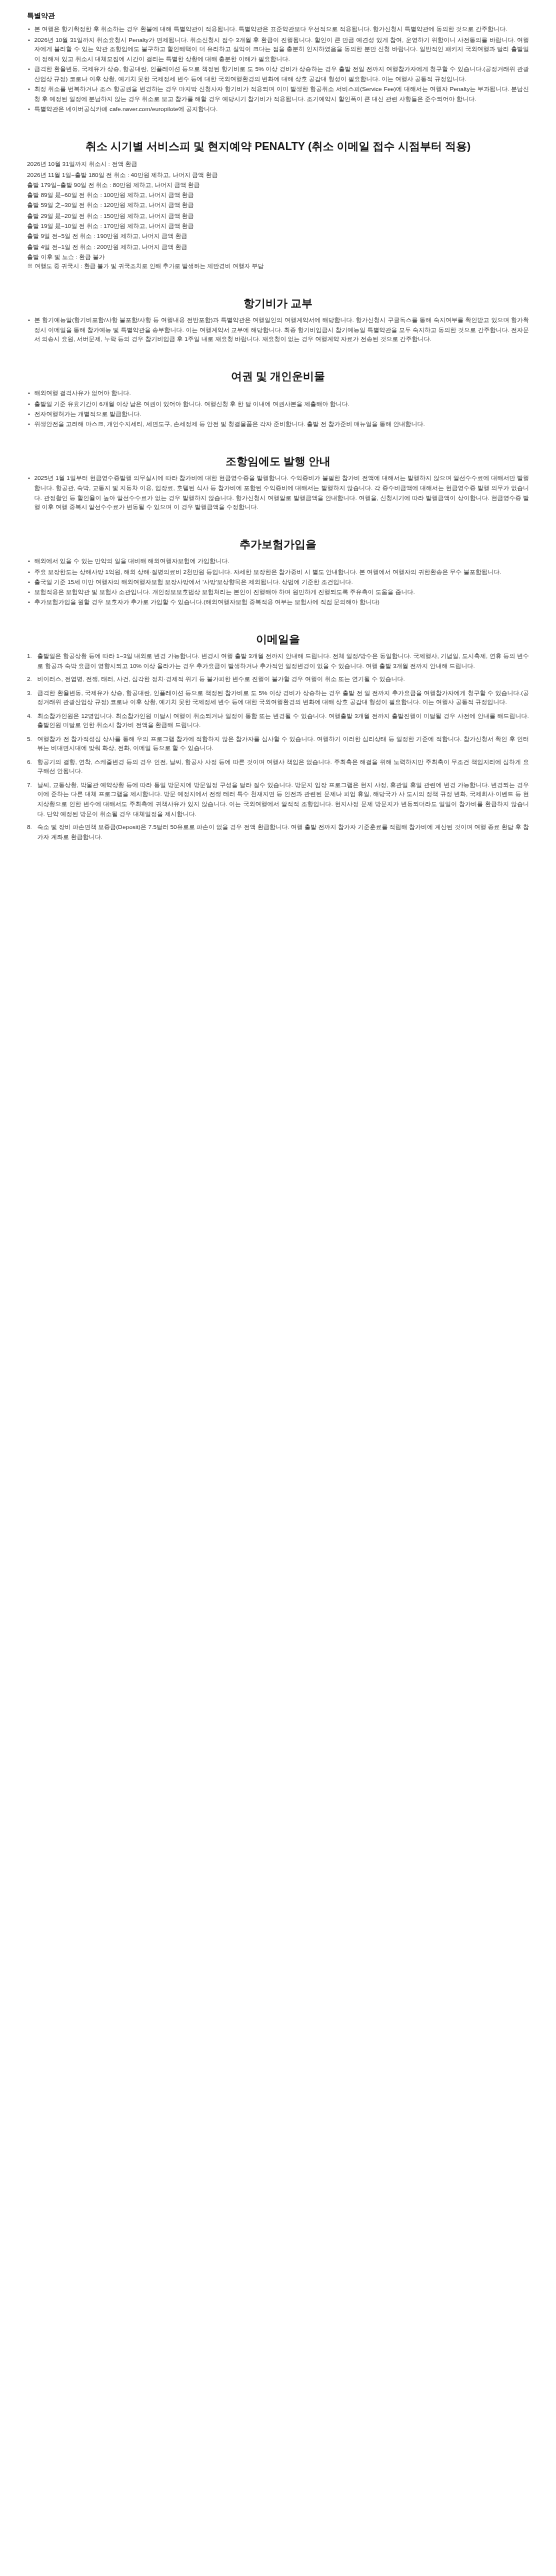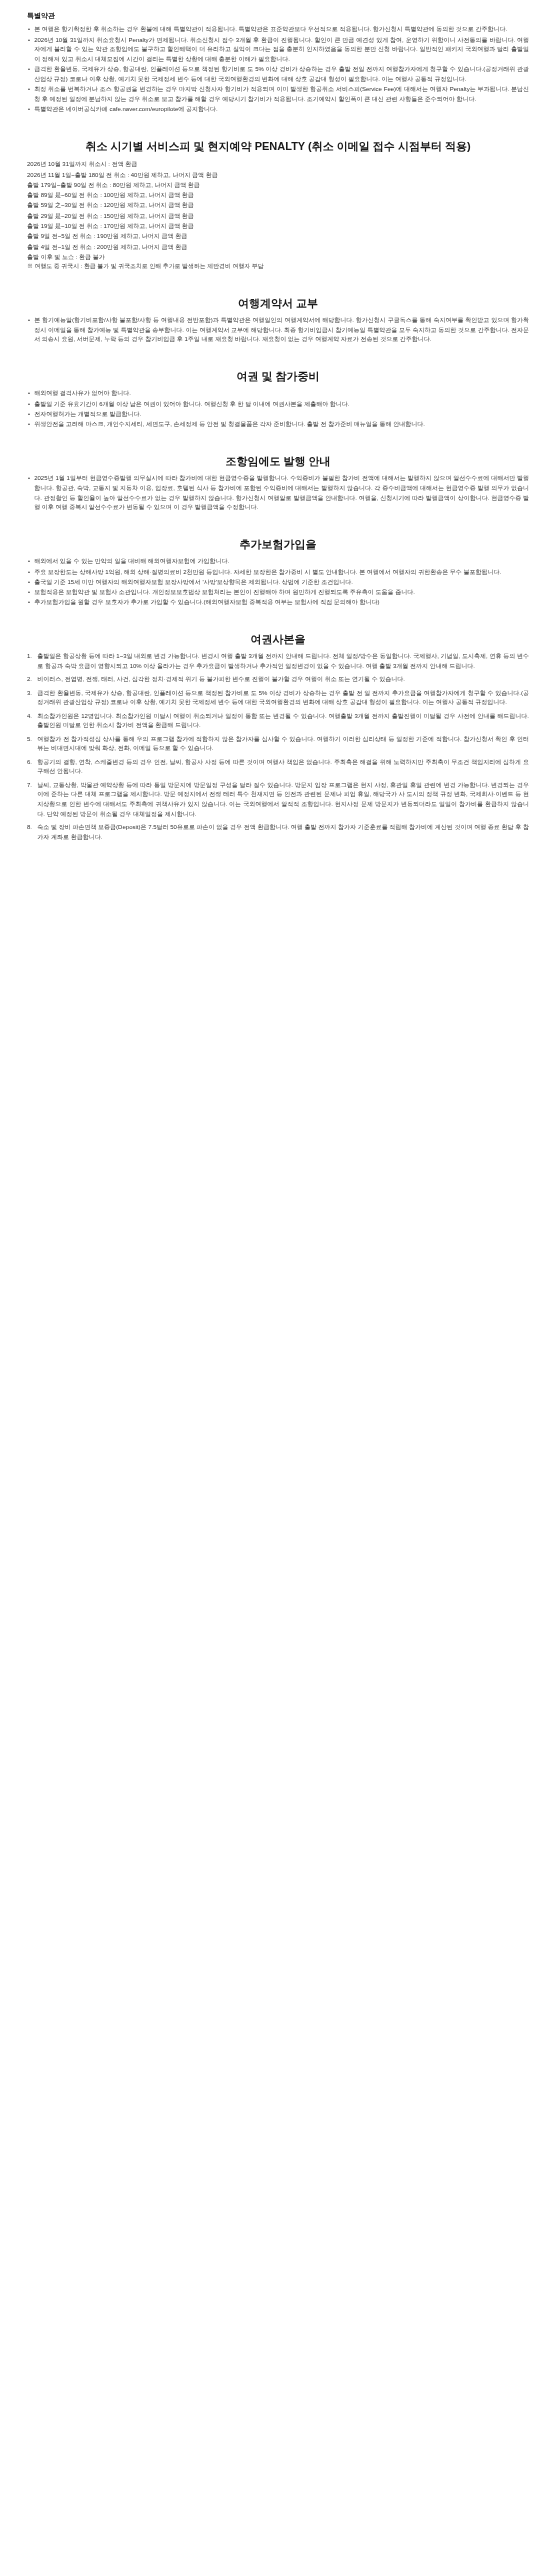--- a/index.html
+++ b/index.html
@@ -127,30 +127,30 @@
       <div class="pl">출발 9일 전~5일 전 취소 : 190만원 제하고, 나머지 금액 환급</div>
       <div class="pl">출발 4일 전~1일 전 취소 : 200만원 제하고, 나머지 금액 환급</div>
       <div class="pl">출발 이후 및 노쇼 : 환급 불가</div>
       <div class="note">※ 여행도 중 귀국시 : 환급 불가 및 귀국조치로 인해 추가로 발생하는 제반경비 여행자 부담</div>
     </div>
   </div>
 
   <div class="spacer-m"></div>
 
   <div class="section">
-    <div class="sec-head center">여행계약서 교부</div>
+    <div class="sec-head center">항기비가 교부</div>
     <ul class="list">
       <li>본 항기예능알(항기비포함/사항 불포함/사항 등 여행내용 전반포함)과 특별약관은 여행일인의 여행계약서에 해당합니다. 항가신청시 구글독스를 통해 숙지여부를 확인받고 있으며 항가확정시 이메일을 통해 참가예능 및 특별약관을 송부합니다. 이는 여행계약서 교부에 해당합니다. 최종 항기비입금시 참기예능일 특별약관을 모두 숙지하고 동의한 것으로 간주합니다. 전자문서 의송시 요원, 서버문제, 누락 등의 경우 참기비입금 후 1주일 내로 재요청 바랍니다. 재요청이 없는 경우 여행계약 자료가 전송된 것으로 간주합니다.</li>
     </ul>
   </div>
 
   <div class="spacer-m"></div>
 
   <div class="section">
-    <div class="sec-head center">여권 및 참가중비</div>
+    <div class="sec-head center">여권 및 개인운비물</div>
     <ul class="list">
       <li>해외여행 결격사유가 없어야 합니다.</li>
       <li>출발일 기준 유효기간이 6개월 이상 남은 여권이 있어야 합니다. 여행신청 후 한 달 이내에 여권사본을 제출해야 합니다.</li>
       <li>전자여행허가는 개별적으로 발급합니다.</li>
       <li>위생안전을 고려해 마스크, 개인수지세티, 세면도구, 손세정제 등 안전 및 청결물품은 각자 준비합니다. 출발 전 참가준비 매뉴얼을 통해 안내합니다.</li>
     </ul>
   </div>
 
   <div class="spacer-m"></div>
 
@@ -170,21 +170,21 @@
       <li>주요 보장한도는 상해사망 1억원, 해외 상해·질병의료비 2천만원 등입니다. 자세한 보장한은 참가중비 시 별도 안내합니다. 본 여행에서 여행자의 귀한환송은 무수 불포함됩니다.</li>
       <li>출국일 기준 15세 미만 여행자의 해외여행자보험 보장사망에서 '사망'보상향목은 제외됩니다. 상법에 기준한 조건입니다.</li>
       <li>보험적용은 보험약관 및 보험사 소관입니다. 개인정보보호법상 보험처리는 본인이 진행해야 하며 원민하게 진행되도록 주유측이 도움을 줍니다.</li>
       <li>추가보험가입을 원할 경우 보호자가 추가로 가입할 수 있습니다.(해외여행자보험 중복적용 여부는 보험사에 직접 문의해야 합니다)</li>
     </ul>
   </div>
 
   <div class="spacer-m"></div>
 
   <div class="section">
-    <div class="sec-head center">여권사본을</div>
+    <div class="sec-head center">이메일을</div>
     <ol class="numlist">
       <li>출발일은 항공상황 등에 따라 1~3일 내외로 변경 가능합니다. 변경시 여행 출발 3개월 전까지 안내해 드립니다. 전체 일정/방수은 동일합니다. 국제행사, 기념일, 도시축제, 연휴 등의 변수로 항공과 숙박 요금이 영향시되고 10% 이상 올라가는 경우 추가요금이 발생하거나 추가적인 일정변경이 있을 수 있습니다. 여행 출발 3개월 전까지 안내해 드립니다.</li>
       <li>비이러스, 전염병, 전쟁, 태러, 사건, 심각한 정치·경제적 위기 등 불가피한 변수로 진행이 불가할 경우 여행이 취소 또는 연기될 수 있습니다.</li>
       <li>급격한 환율변동, 국제유가 상승, 항공대란, 인플레이션 등으로 책정된 참가비로 도 5% 이상 경비가 상승하는 경우 출발 전 일 전까지 추가요금을 여행참가자에게 청구할 수 있습니다.(공정거래위 관광산업상 규정) 코로나 이후 상황, 예기치 못한 국제정세 변수 등에 대한 국외여행환경의 변화에 대해 상호 공감대 형성이 필요합니다. 이는 여행사 공통적 규정입니다.</li>
       <li>최소참가인원은 12명입니다. 최소참가인원 미달시 여행이 취소되거나 일정이 통합 또는 변경될 수 있습니다. 여행출발 3개월 전까지 출발진행이 미달될 경우 사전에 안내를 해드립니다. 출발인원 미달로 인한 취소시 참가비 전액을 환급해 드립니다.</li>
       <li>여행참가 전 참가적성심 상사를 통해 우의 프로그램 참가에 적합하지 않은 참가자를 심사할 수 있습니다. 여행하기 이러한 심리상태 등 일정한 기준에 적합니다. 참가신청서 확인 후 인터뷰는 비대면시대에 맞춰 화상, 전화, 이메일 등으로 할 수 있습니다.</li>
       <li>항공기의 결항, 연착, 스케줄변경 등의 경우 인전, 날씨, 항공사 사정 등에 따른 것이며 여행사 책임은 없습니다. 주최축은 해결을 위해 노력하지만 주최축이 무조건 책임지리에 심하게 요구해선 안됩니다.</li>
       <li>날씨, 교통상황, 박물관 예약상황 등에 따라 통일 방문지에 방문일정 구성을 달라 질수 있습니다. 방문지 입장 프로그램은 현지 사정, 휴관일 휴일 관련에 변경 가능합니다. 변경되는 경우 이에 준하는 다른 대체 프로그램을 제시합니다. 방문 예정지에서 전쟁 테러 특수 천재지면 등 인전과 관련된 문제나 피업 휴일, 해당국가 사 도시의 정책 규정 변화, 국제회사·이벤트 등 현지상황으로 인한 변수에 대해서도 주최측에 귀책사유가 있지 않습니다. 이는 국외여행에서 알적적 조항입니다. 현지사정 문제 방문지가 변동되더라도 일일이 참가비를 환급하지 않습니다. 단약 예정된 방문이 취소될 경우 대체일정을 제시합니다.</li>
       <li>숙소 및 장비 파손면책 보증금(Deposit)은 7.5달러 50유로로 파손이 없을 경우 전액 환급합니다. 여행 출발 전까지 참가자 기준훈료를 적립해 참가비에 계산된 것이며 여행 종료 환담 후 참가자 계좌로 환급합니다.</li>
     </ol>

